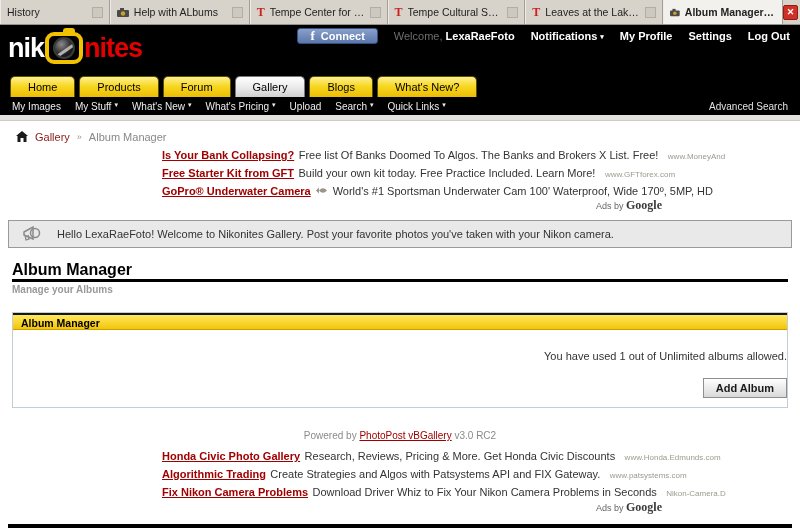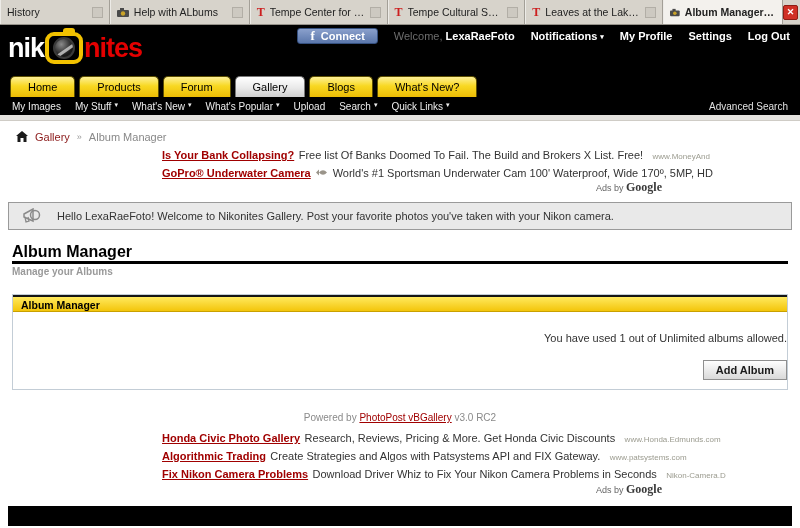--- a/index.html
+++ b/index.html
@@ -185,21 +185,21 @@
       </span>
     <span class="subnav-item">
         <span>My Stuff</span>
         <span class="caret">▾</span>
       </span>
     <span class="subnav-item">
         <span>What's New</span>
         <span class="caret">▾</span>
       </span>
     <span class="subnav-item">
-        <span>What's Popular</span>
+        <span>What's Pricing</span>
         <span class="caret">▾</span>
       </span>
     <span class="subnav-item">
         <span>Upload</span>
       </span>
     <span class="subnav-item">
         <span>Search</span>
         <span class="caret">▾</span>
       </span>
     <span class="subnav-item">
@@ -215,22 +215,27 @@
         <path d="M6 0 L12 5 L10.5 5 L10.5 11 L7.5 11 L7.5 7 L4.5 7 L4.5 11 L1.5 11 L1.5 5 L0 5 Z" fill="#1a1a1a"></path>
       </svg>
     <span class="crumb-gallery">Gallery</span>
     <span class="crumb-sep">»</span>
     <span class="crumb-current">Album Manager</span>
   </div>
 
   <div class="ads">
     <div class="ad-line">
       <span class="ad-title">Is Your Bank Collapsing?</span>
-      <span class="ad-desc">Free list Of Banks Doomed To Fail. The Build and Brokers X List. Free!</span>
+      <span class="ad-desc">Free list Of Banks Doomed To Algos. The Banks and Brokers X List. Free!</span>
       <span class="ad-url">www.MoneyAnd</span>
+    </div>
+    <div class="ad-line">
+      <span class="ad-title">Free Starter Kit from GFT</span>
+      <span class="ad-desc">Build your own kit today. Free Practice Included. Learn More!</span>
+      <span class="ad-url">www.GFTforex.com</span>
     </div>
     <div class="ad-line">
       <span class="ad-title">GoPro® Underwater Camera</span>
       <svg width="13" height="9" viewBox="0 0 13 9">
           <path d="M1 4.5 L4 1.5 L4 7.5 Z M4 4.5 Q8 0 12 4.5 Q8 9 4 4.5 Z" fill="#9a948a"></path>
         </svg>
       <span class="ad-desc">World's #1 Sportsman Underwater Cam 100' Waterproof, Wide 170º, 5MP, HD</span>
     </div>
     <div class="ads-by">
       <span>Ads by</span>

